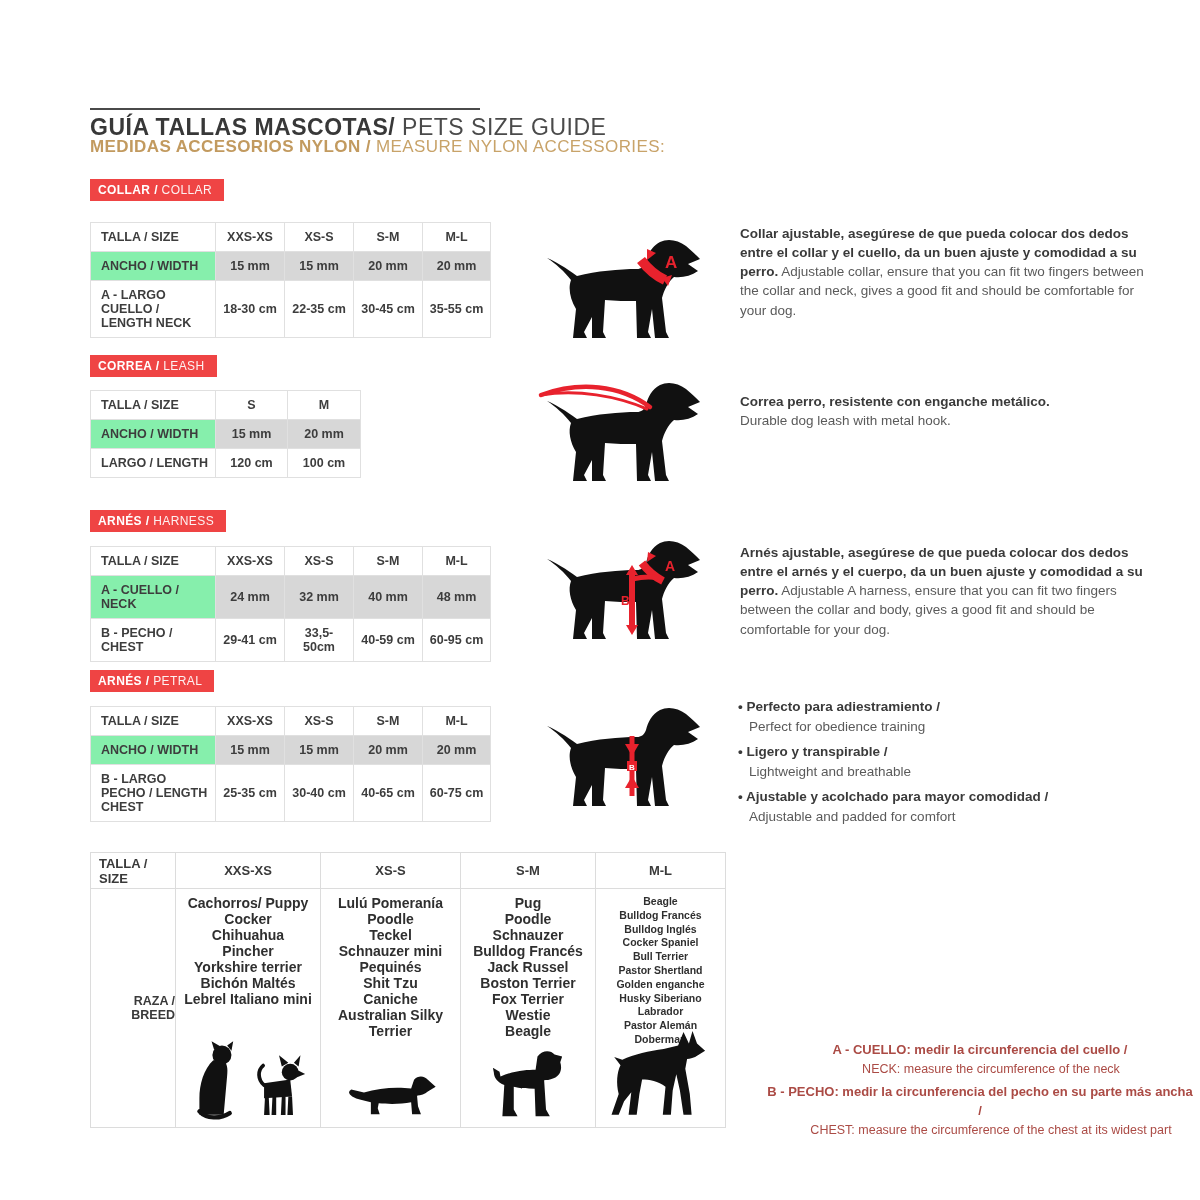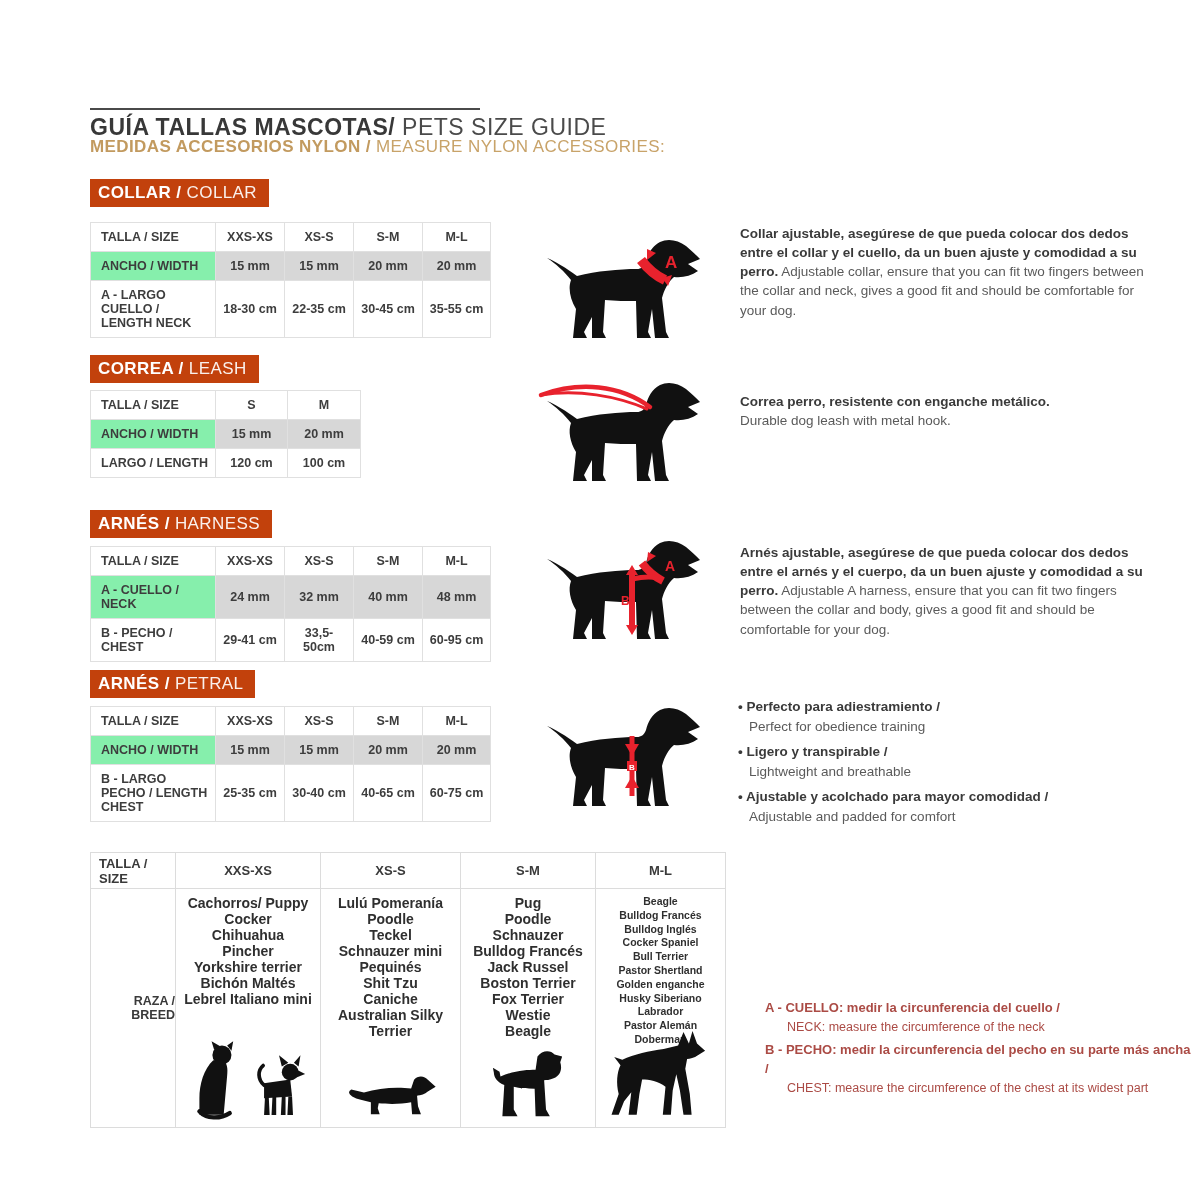--- a/index.html
+++ b/index.html
@@ -14,22 +14,22 @@
   .main-title { font-size:23px; letter-spacing:.5px; white-space:nowrap; }
   .main-title .b { font-weight:700; color:#383838; }
   .main-title .l { font-weight:400; color:#4a4a4a; }
   .title-rule { border-bottom:2px solid #4a4a4a; }
   .subtitle { font-size:17px; letter-spacing:.4px; white-space:nowrap; }
   .subtitle .b { font-weight:700; color:#c29a5f; }
   .subtitle .l { font-weight:400; color:#c8a369; }
 
   
   .badge {
-    display:inline-block; background:#c2410c; color:#fff; padding:4px 12px 4px 8px;
-    font-size:17px; letter-spacing:.4px; white-space:nowrap;
+    display:inline-block; background:#ef4444; color:#fff; padding:4px 12px 4px 8px;
+    font-size:12px; letter-spacing:.4px; white-space:nowrap;
   }
   .badge .b { font-weight:700; }
   .badge .l { font-weight:400; opacity:.92; }
 
   
   table.size { border-collapse:collapse; table-layout:fixed; background:#fff; }
   table.size td {
     border:1px solid #e0e0e0; font-size:12.5px; font-weight:700; color:#3d3d3d;
     text-align:center; vertical-align:middle; padding:7px 4px;
   }
@@ -409,21 +409,21 @@
             <svg width="104" height="90" viewBox="0 0 110 100">
               <path fill="#111" d="M10 38 L3 29 L12 32 C 25 26, 42 22, 58 20 L 74 16 L 80 1 L 86 14 L 90 0 L 95 14 L 104 22 L 96 27 C 92 30, 87 31, 84 31 L 82 42 L 87 70 L 89 93 L 80 93 L 76 66 L 72 48 L 68 66 L 66 93 L 57 93 L 60 62 C 52 56, 42 54, 34 54 L 31 70 L 28 93 L 19 93 L 22 68 L 14 78 L 8 93 L 0 93 L 8 70 C 5 58, 6 46, 10 38 Z"></path>
             </svg>
           </div>
         </div>
       </td>
     </tr>
   </tbody>
     </table>
 
-  <div class="abs footnotes" style="left:765px; top:999px;">
+  <div class="abs footnotes" style="left:765px; top:1041px;text-align:center;">
     <div class="row">
       <div class="es">A - CUELLO: medir la circunferencia del cuello /</div>
       <div class="en">NECK: measure the circumference of the neck</div>
     </div>
     <div class="row">
       <div class="es">B - PECHO: medir la circunferencia del pecho en su parte más ancha /</div>
       <div class="en">CHEST: measure the circumference of the chest at its widest part</div>
     </div>
   </div>
 

